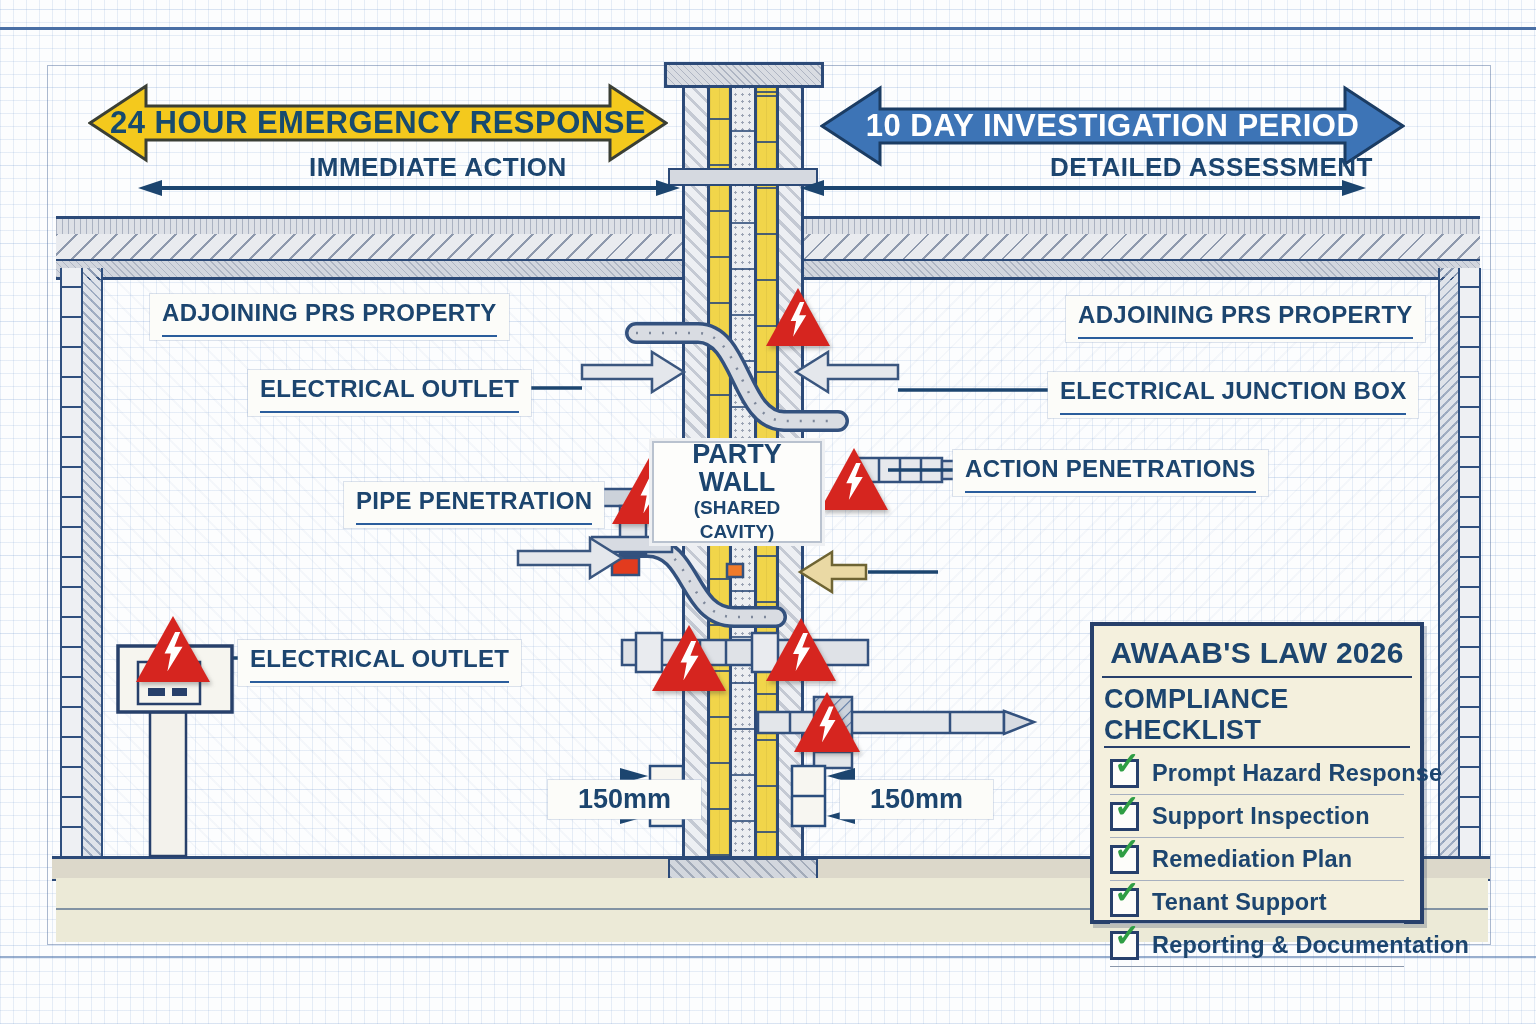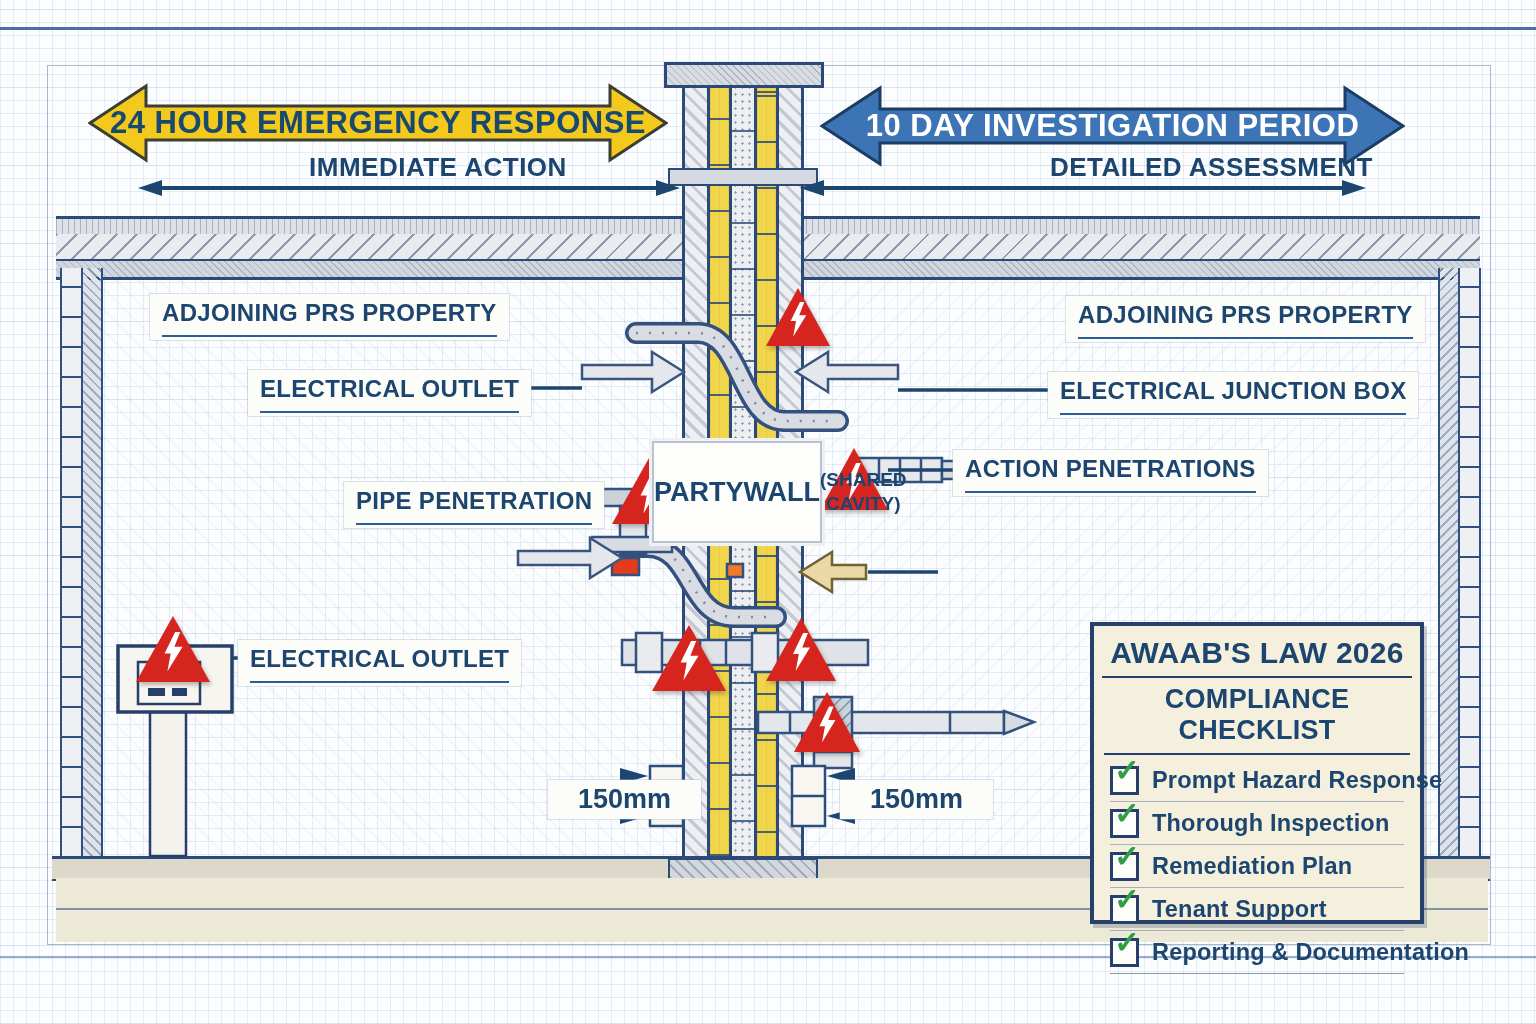--- a/index.html
+++ b/index.html
@@ -65,38 +65,38 @@
   .topline{left:0;top:27px;width:1536px;height:3px;background:#4a6fa5;}
   .frame{left:47px;top:65px;width:1442px;height:878px;border:1px solid rgba(70,100,150,.45);}
   
   .bigarrow-text{display:flex;align-items:center;justify-content:center;font-weight:bold;font-size:31px;letter-spacing:.5px;white-space:nowrap;}
   .sublbl{font-weight:bold;font-size:26px;color:#1c456f;letter-spacing:.5px;white-space:nowrap;margin-left:47px;}
   
   .lbl{background:#fcfcf9;color:#1c456f;font-weight:bold;font-size:24px;letter-spacing:.3px;
        padding:5px 12px 3px 12px;white-space:nowrap;box-shadow:0 0 0 1px rgba(170,185,210,.4);}
   .lbl span{display:inline-block;border-bottom:2.5px solid #2a5d9c;padding-bottom:8px;}
   .pwbox{left:652px;top:441px;width:166px;height:98px;background:#fdfdfb;border:2px solid #b9c2cf;
-       box-shadow:0 0 0 3px #eef0f3;display:flex;align-items:center;
+       box-shadow:0 0 0 3px #eef0f3;display:flex;flex-direction:column;align-items:center;justify-content:center;
        color:#1c456f;font-weight:bold;text-align:center;}
   .pwbox .l1{font-size:27px;line-height:28px;}
   .pwbox .l3{font-size:19px;line-height:24px;}
   .dim{background:#fcfcf9;color:#1c456f;font-weight:bold;font-size:27px;padding:4px 30px;
        box-shadow:0 0 0 1px rgba(170,185,210,.4);}
   
   .warn{pointer-events:none;filter:drop-shadow(2px 3px 2px rgba(60,60,60,.35));}
   .warn .tri{width:100%;height:100%;background:#d6251f;clip-path:polygon(50% 0%,100% 100%,0% 100%);}
   .warn .bolt{position:absolute;left:31%;top:24%;width:38%;height:60%;background:#fff;
        clip-path:polygon(58% 0,20% 55%,42% 55%,30% 100%,84% 38%,55% 38%,76% 0);}
   
   .check-box{left:1090px;top:622px;width:326px;height:294px;background:#f4f0dd;border:4px solid #27406b;
        box-shadow:3px 4px 0 rgba(40,60,90,.25);color:#1c456f;}
   .check-box h1{margin:10px 8px 0;text-align:center;font-size:30px;letter-spacing:.3px;
        border-bottom:2.5px solid #27406b;padding-bottom:6px;}
-  .check-box h2{margin:6px 10px 4px;text-align:center;font-size:27px;letter-spacing:.3px;
-       border-bottom:2.5px solid #27406b;padding-bottom:7px;}
+  .check-box h2{margin:6px 10px 4px;font-size:27px;letter-spacing:.3px;
+       border-bottom:2.5px solid #27406b;padding-bottom:0;}
   .citem{display:flex;align-items:center;gap:13px;margin:0 16px;padding:7px 0 6px;border-bottom:1.5px solid #a7b0bf;}
   .citem:last-child{border-bottom:1.5px solid #8a97ab;}
   .cbx{position:relative;width:23px;height:23px;background:#fdfdfa;border:3px solid #27406b;flex:none;}
   .cbx .ck{position:absolute;left:1px;top:-14px;font-size:31px;font-weight:bold;color:#2f9e44;line-height:1;}
   .citem .ctext{font-weight:bold;font-size:23.5px;letter-spacing:.2px;white-space:nowrap;}
   .overlay{pointer-events:none;}
 </style>
 </head>
 <body>
 
@@ -291,21 +291,21 @@
     <div class="citem">
       <div class="cbx">
           <div class="ck">✓</div>
         </div>
       <div class="ctext">Prompt Hazard Response</div>
     </div>
     <div class="citem">
       <div class="cbx">
           <div class="ck">✓</div>
         </div>
-      <div class="ctext">Thorough Inspection</div>
+      <div class="ctext">Support Inspection</div>
     </div>
     <div class="citem">
       <div class="cbx">
           <div class="ck">✓</div>
         </div>
       <div class="ctext">Remediation Plan</div>
     </div>
     <div class="citem">
       <div class="cbx">
           <div class="ck">✓</div>

